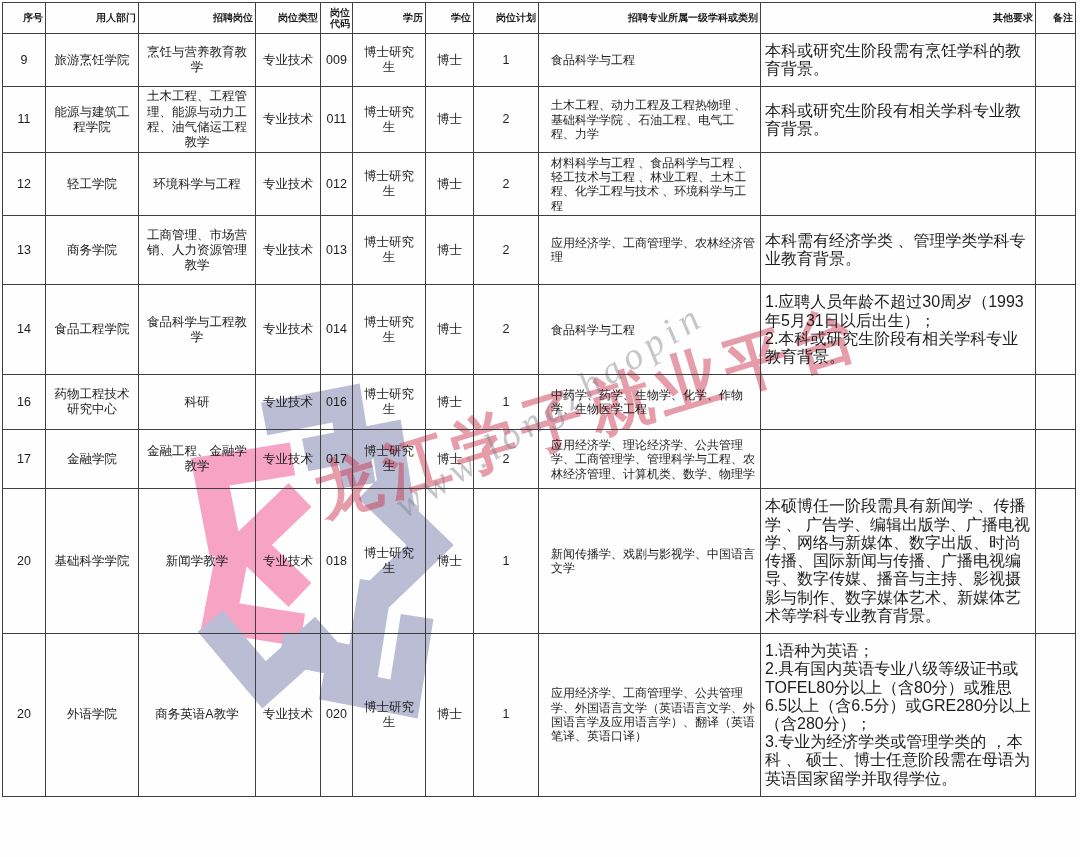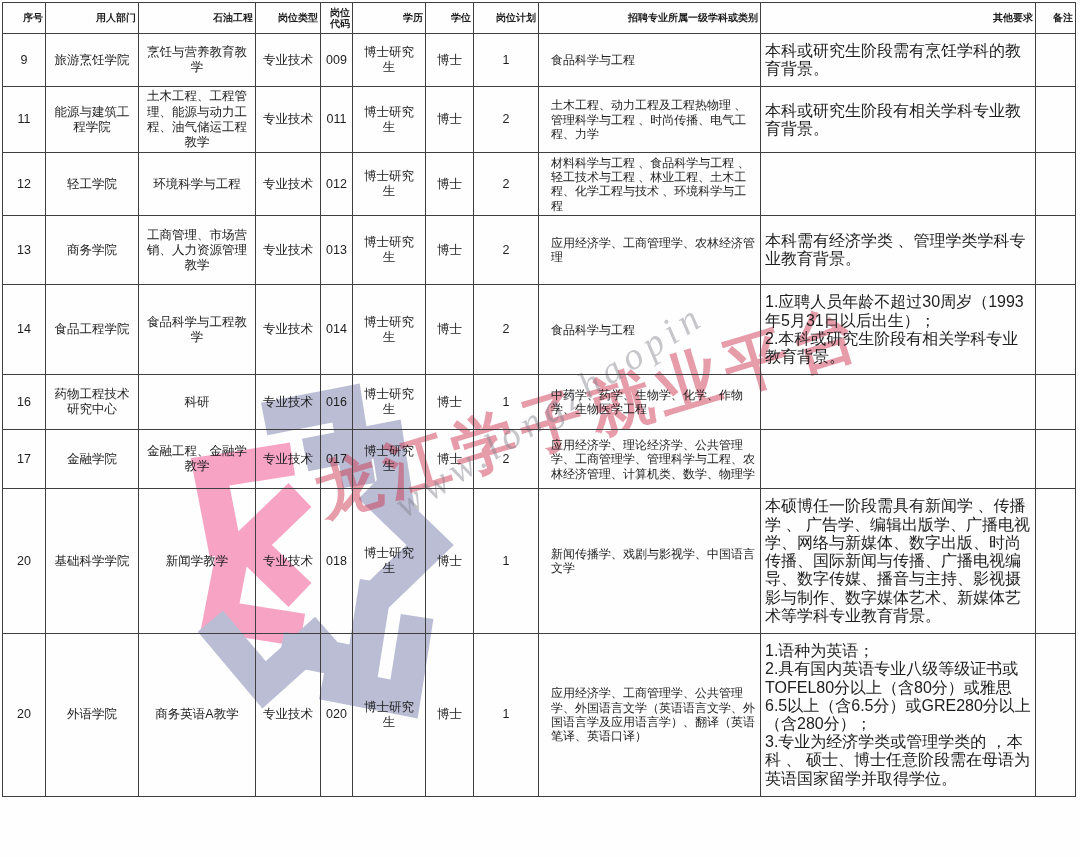--- a/index.html
+++ b/index.html
@@ -92,21 +92,21 @@
       <col style="width:48px">
         <col style="width:65px">
         <col style="width:222px">
       <col style="width:275px">
         <col style="width:40px">
     </colgroup>
     <thead>
       <tr style="height:31px">
         <th>序号</th>
         <th>用人部门</th>
-        <th>石油工程</th>
+        <th>招聘岗位</th>
         <th>岗位类型</th>
         <th>岗位代码</th>
         <th>学历</th>
         <th>学位</th>
         <th>岗位计划</th>
         <th>招聘专业所属一级学科或类别</th>
         <th>其他要求</th>
         <th>备注</th>
       </tr>
     </thead>
@@ -126,21 +126,21 @@
         </tr>
         <tr style="height: 64px;">
           <td class="center cell-no">11</td>
           <td class="center cell-dept">能源与建筑工程学院</td>
           <td class="center cell-position">土木工程、工程管理、能源与动力工程、油气储运工程教学</td>
           <td class="center cell-type">专业技术</td>
           <td class="center cell-code">011</td>
           <td class="center cell-edu">博士研究生</td>
           <td class="center cell-degree">博士</td>
           <td class="center cell-plan">2</td>
-          <td class="left cell-majors">土木工程、动力工程及工程热物理 、 管理科学与工程 、时尚传播、电气工程、力学</td>
+          <td class="left cell-majors">土木工程、动力工程及工程热物理 、 基础科学学院 、石油工程、电气工程、力学</td>
           <td class="left cell-requirements">本科或研究生阶段有相关学科专业教育背景。</td>
           <td class="center cell-remark"></td>
         </tr>
         <tr style="height: 63px;">
           <td class="center cell-no">12</td>
           <td class="center cell-dept">轻工学院</td>
           <td class="center cell-position">环境科学与工程</td>
           <td class="center cell-type">专业技术</td>
           <td class="center cell-code">012</td>
           <td class="center cell-edu">博士研究生</td>

